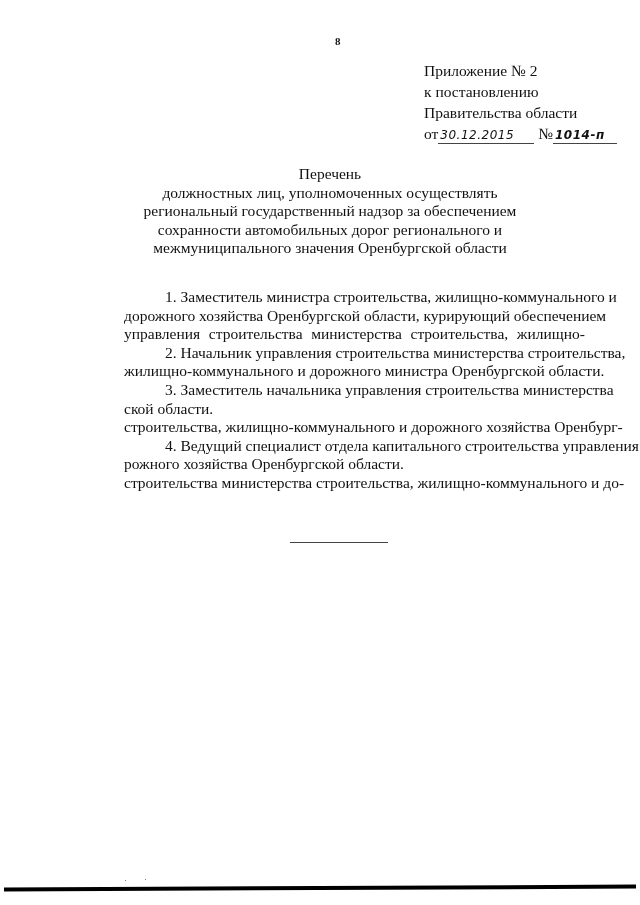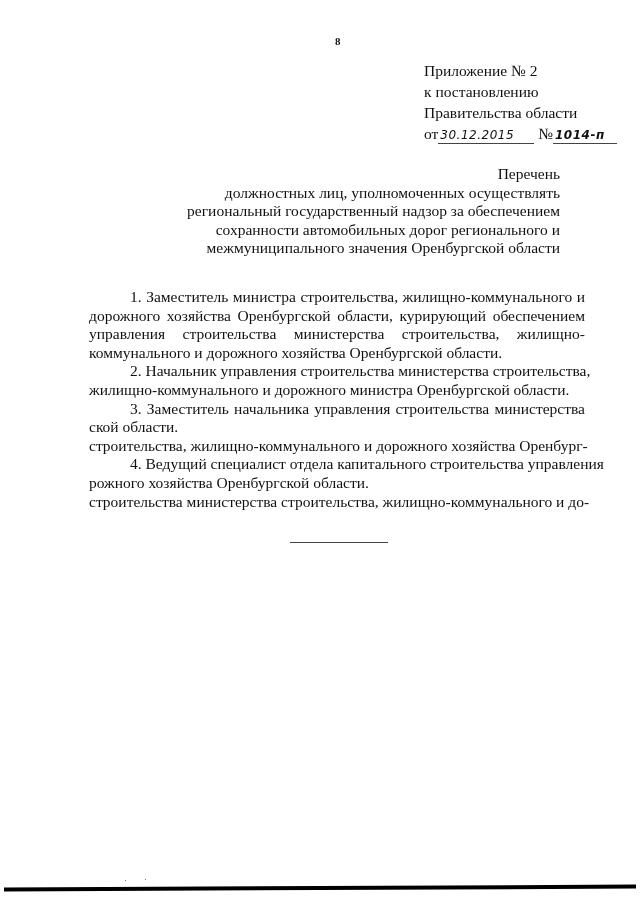--- a/index.html
+++ b/index.html
@@ -40,38 +40,39 @@
       line-height: 15px;
       padding: 0 2px;
     }
     .hand.date { width: 92px; }
     .hand.num { width: 60px; font-weight: bold; }
     .title-block {
       position: absolute;
       left: 100px;
       width: 460px;
       top: 165px;
-      text-align: right;
+      text-align: center;
       font-size: 15.5px;
       line-height: 18.5px;
     }
     .body-text {
       position: absolute;
       left: 89px;
       width: 496px;
       top: 288px;
       font-size: 15.5px;
       line-height: 18.6px;
     }
     .jline {
       display: block;
       text-align: justify;
       text-align-last: justify;
       white-space: nowrap;
       height: 18.6px;
+      margin-left: 35px;
     }
     .jline.last {
       text-align-last: left;
     }
     .jline.indent {
       padding-left: 41px;
     }
     .separator {
       position: absolute;
       left: 290px;
@@ -117,21 +118,20 @@
   <div>региональный государственный надзор за обеспечением</div>
   <div>сохранности автомобильных дорог регионального и</div>
   <div>межмуниципального значения Оренбургской области</div>
 </div>
 
 <div class="body-text">
   <div>
     <span class="jline indent">1. Заместитель министра строительства, жилищно-коммунального и</span>
     <span class="jline">дорожного хозяйства Оренбургской области, курирующий обеспечением</span>
     <span class="jline">управления строительства министерства строительства, жилищно-</span>
-    <span class="jline last">коммунального и дорожного хозяйства Оренбургской области.</span>
   </div>
   <div>
     <span class="jline indent">2. Начальник управления строительства министерства строительства,</span>
     <span class="jline last">жилищно-коммунального и дорожного министра Оренбургской области.</span>
   </div>
   <div>
     <span class="jline indent">3. Заместитель начальника управления строительства министерства</span>
     <span class="jline last">ской области.</span>
     <span class="jline">строительства, жилищно-коммунального и дорожного хозяйства Оренбург-</span>
   </div>

